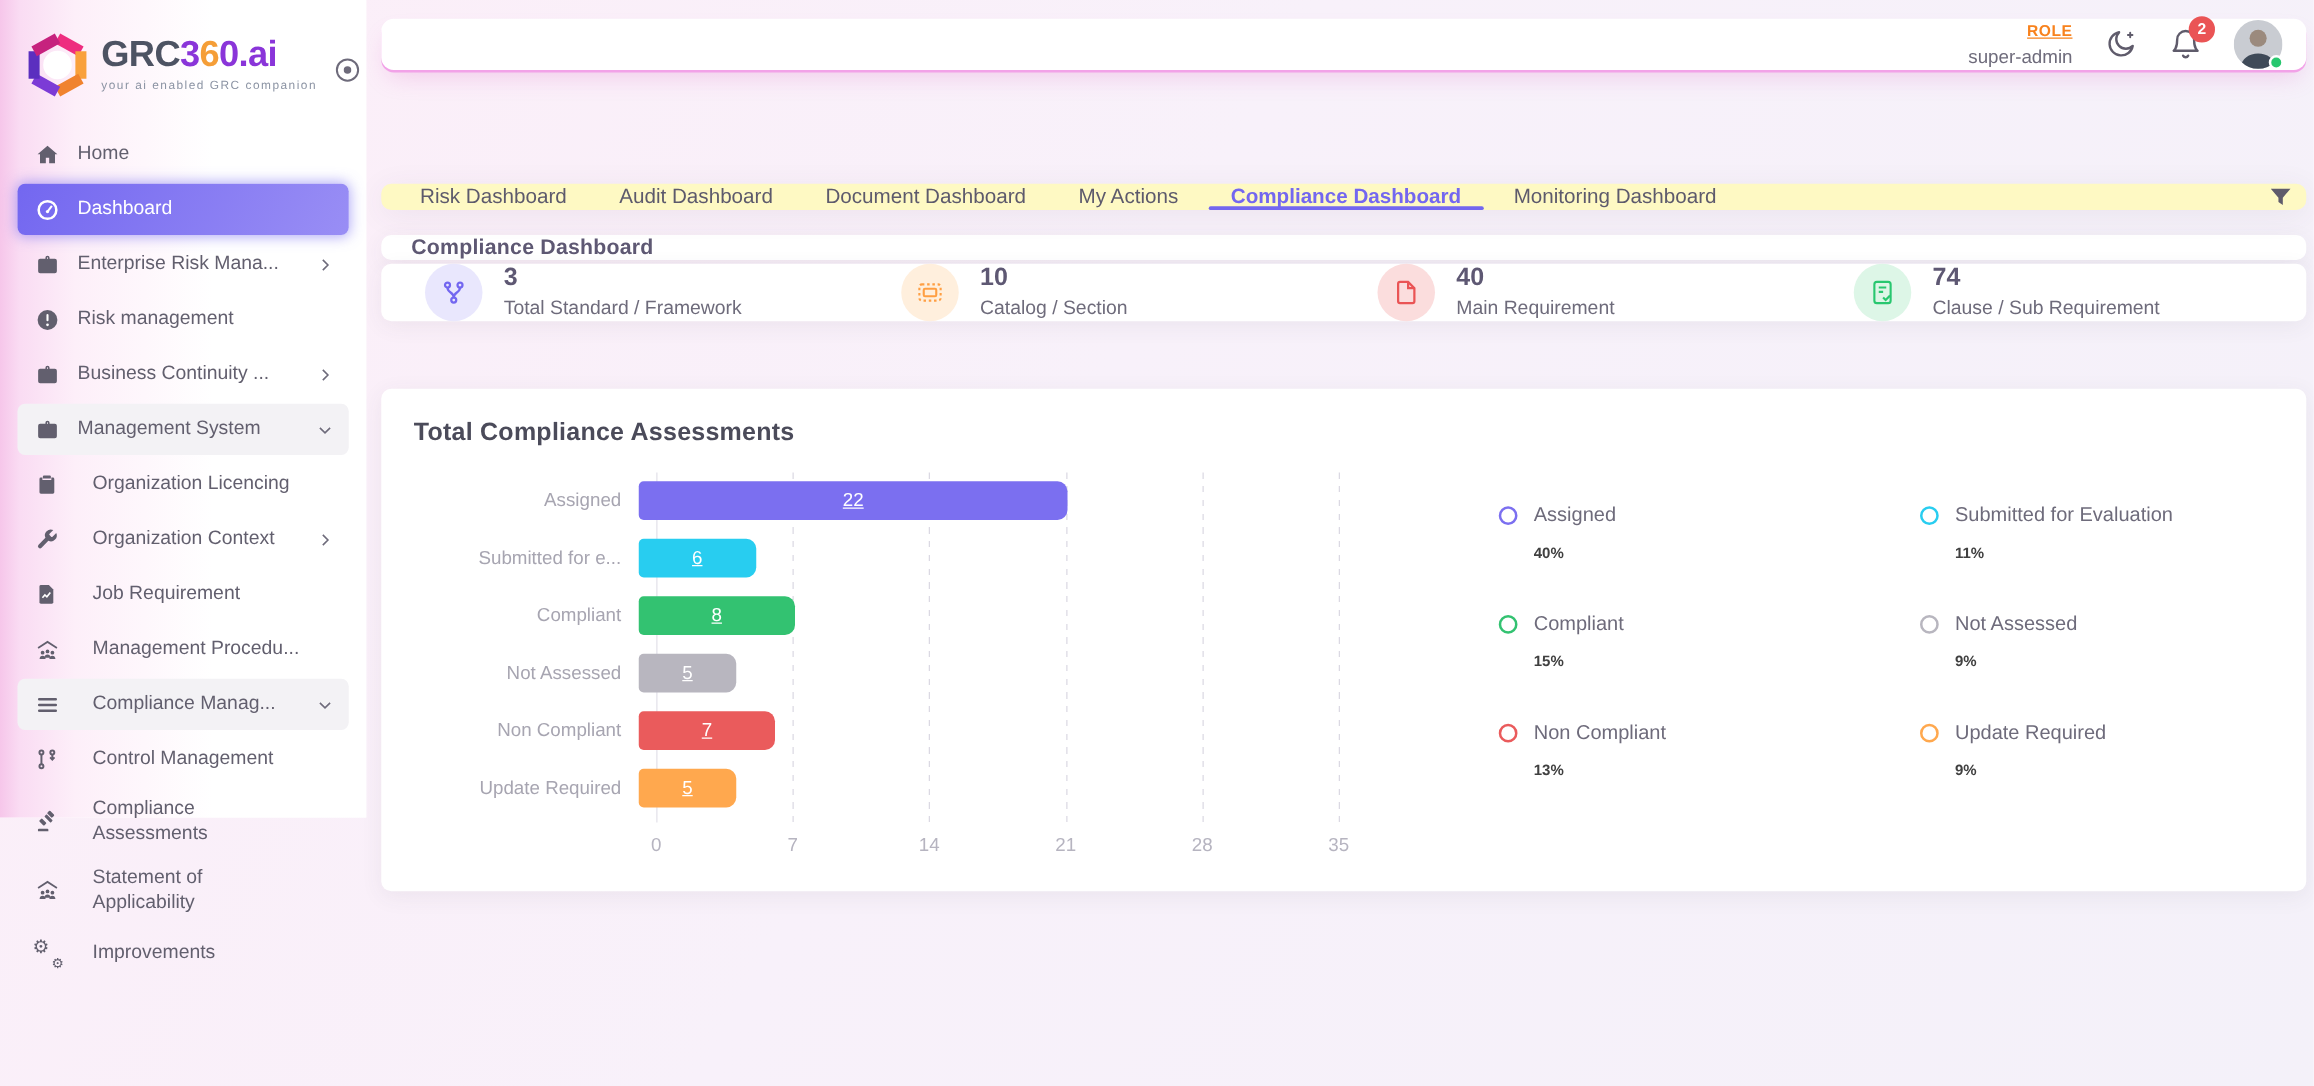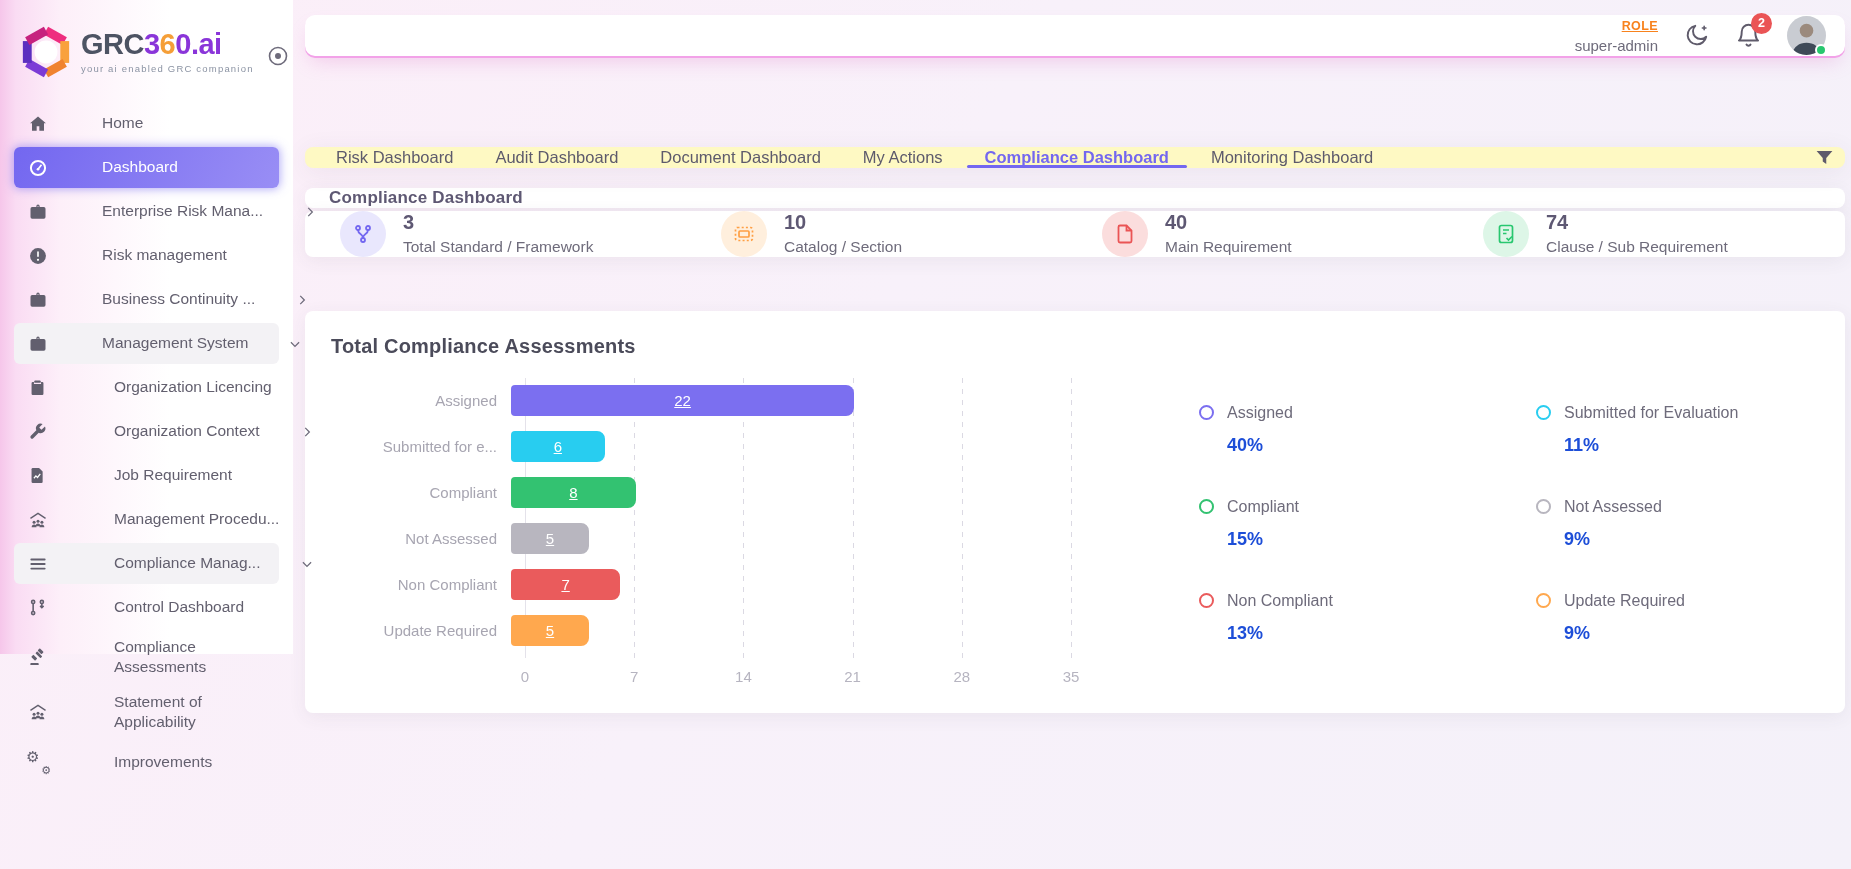--- a/index.html
+++ b/index.html
@@ -19,21 +19,21 @@
   .logo-line { font-weight:800; font-size:29px; letter-spacing:-0.5px; line-height:1; }
   .lg-grc { color:#4d5363; }
   .lg-3 { color:#8a35d9; }
   .lg-6 { color:#f59e37; }
   .lg-0 { color:#8a35d9; }
   .lg-ai { color:#8a35d9; font-weight:700; }
   .tagline { font-size:9.5px; color:#8b93a3; letter-spacing:1.2px; margin-top:4px; white-space:nowrap; }
   .collapse-toggle { position:absolute; right:2px; top:44px; width:26px; height:26px; border:none; background:transparent; color:#6e6b7b; cursor:pointer; }
   .nav { padding-top:12px; }
   .item { display:flex; align-items:center; min-height:41px; margin:3px 14px; border-radius:6px;
-          color:#625f6e; font-size:15.5px; cursor:pointer;gap:40px; }
+          color:#625f6e; font-size:15.5px; cursor:pointer; }
   .item .ico { width:21px; height:21px; margin:0 0 0 13px; flex-shrink:0; display:flex; align-items:center; justify-content:center; position:relative; }
   .item .label { margin-left:14px; white-space:nowrap; line-height:1.3; }
   .item.sub .label { margin-left:26px; }
   .item.wrap { padding:6px 0; }
   .item.wrap .label { white-space:normal; width:152px; }
   .item.active { background:linear-gradient(118deg,#7367f0 0%,#998ef5 100%); color:#fff;
                  box-shadow:0 0 10px 1px rgba(115,103,240,.55); }
   .item.open { background:#f3f2f5; }
   .chev { margin-left:auto; margin-right:12px; display:flex; color:#6e6b7b; }
   .gear-big { font-size:15px; position:absolute; left:-1px; top:-4px; }
@@ -92,21 +92,21 @@
   .bar { position:absolute; left:0; top:0; height:100%; border-radius:4px 8px 8px 4px;
       display:flex; align-items:center; justify-content:center; color:#fff; font-size:15px;text-decoration:underline; }
   .axis { position:relative; margin-left:196px; width:546px; height:30px; margin-top:8px; }
   .tick { position:absolute; top:6px; transform:translateX(-50%); color:#b6b4c0; font-size:15px; }
 
   .legend { margin-left:128px; margin-top:26px; display:grid; grid-template-columns:337px 1fr;
       row-gap:42px; align-content:start; }
   .l-row { display:flex; align-items:center; }
   .ring { width:15px; height:15px; border-radius:50%; border:2px solid #ccc; flex-shrink:0; }
   .l-label { margin-left:13px; font-size:16px; color:#6e6b7b; white-space:nowrap; }
-  .l-pct { margin:13px 0 0 28px; font-size:18px; font-weight:700; color:#1d4ed8; }
+  .l-pct { margin:13px 0 0 28px; font-size:12px; font-weight:700; color:#404040; }
 </style>
 </head>
 <body>
 
 <div class="app">
 
   <aside class="sidebar">
     <div class="side-inner">
       <div class="logo-area">
         <svg class="logo-mark" viewBox="0 0 100 100">
@@ -271,21 +271,21 @@
         <div class="item sub">
           <span class="ico">
               <svg width="19" height="19" viewBox="0 0 24 24" fill="none" stroke="currentColor" stroke-width="2">
                 <circle cx="6.5" cy="5" r="2"></circle>
                 <circle cx="6.5" cy="19" r="2"></circle>
                 <circle cx="17.5" cy="5" r="2"></circle>
                 <path d="M6.5 7.2v9.6M17.5 7.2v4.3"></path>
                 <path d="M15.3 10l2.2 2.2 2.2-2.2"></path>
               </svg>
             </span>
-          <span class="label">Control Dashboard</span>
+          <span class="label">Control Management</span>
         </div>
 
         <div class="item sub wrap">
           <span class="ico">
               <svg width="19" height="19" viewBox="0 0 24 24" fill="currentColor">
                 <rect x="12.4" y="2.2" width="7" height="4" rx="1" transform="rotate(45 15.9 4.2)"></rect>
                 <rect x="4.4" y="10.2" width="7" height="4" rx="1" transform="rotate(45 7.9 12.2)"></rect>
                 <rect x="9.2" y="7" width="9" height="3.2" rx="0.8" transform="rotate(45 13.7 8.6)"></rect>
                 <path d="M3 21.5h10.5V20a1 1 0 0 0-1-1H4a1 1 0 0 0-1 1z"></path>
               </svg>

